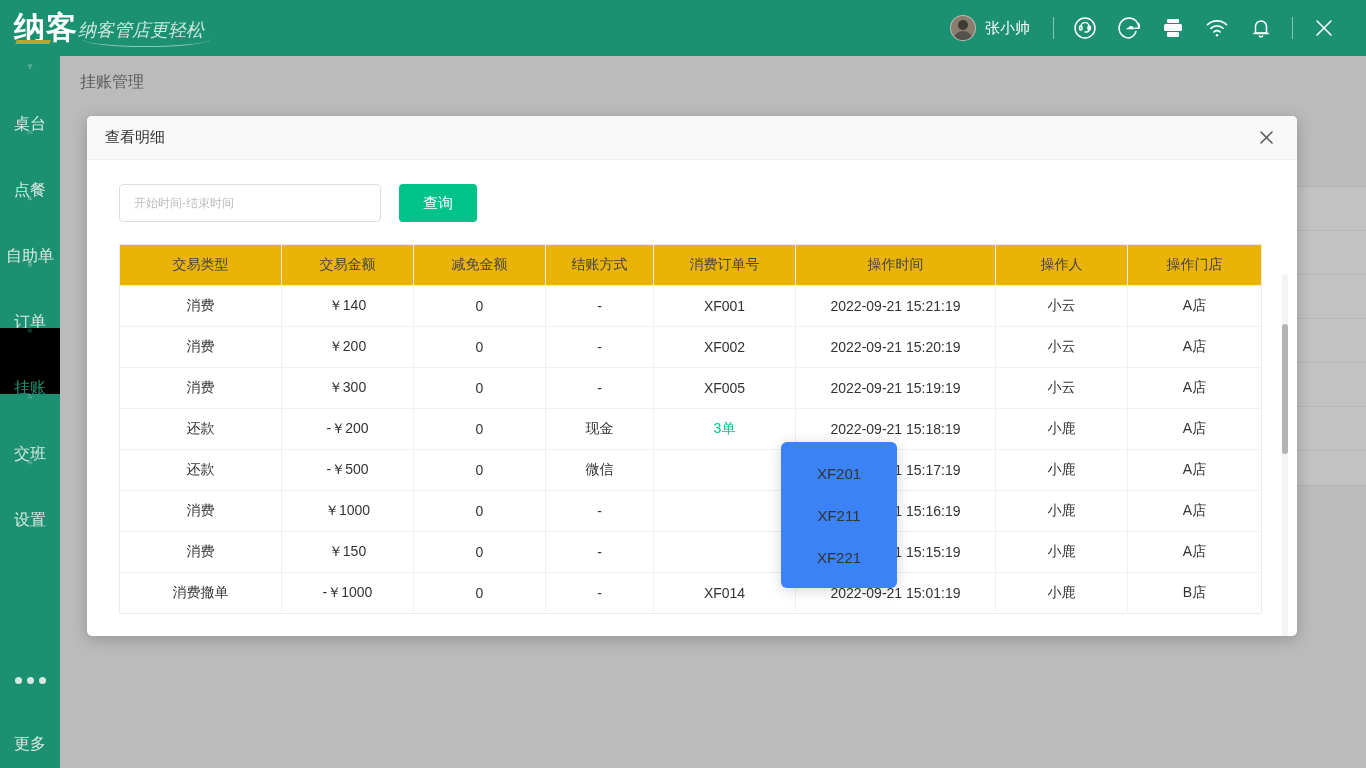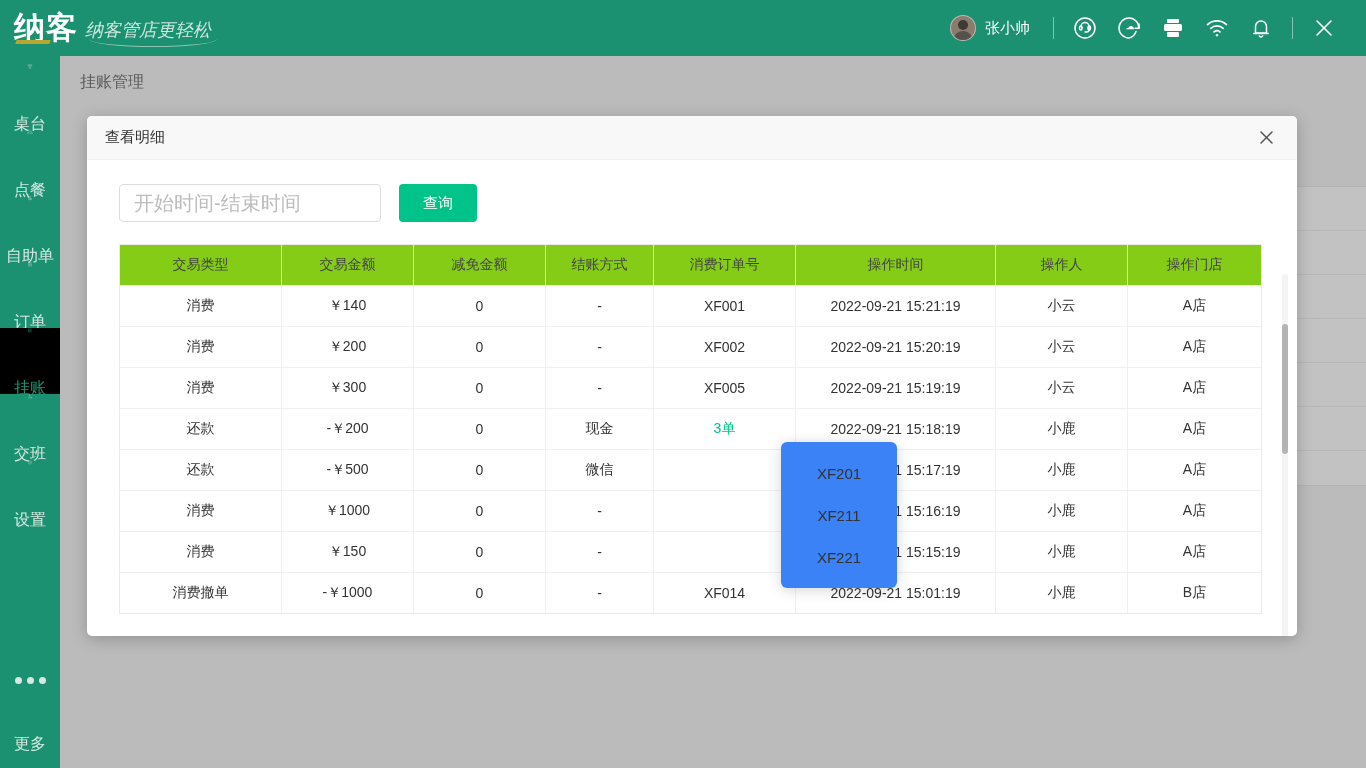--- a/index.html
+++ b/index.html
@@ -22,21 +22,21 @@
     font-size: 31px; font-weight: bold; color: #ffffff;
     letter-spacing: 1px; line-height: 34px;
     position: relative;
   }
   .brand-logo::after {
     content: ""; position: absolute; left: 2px; bottom: 1px;
     width: 34px; height: 4px; background: #b8a72c;
     transform: skewX(-20deg);
   }
   .brand-slogan {
-    margin-left: 7px; margin-bottom: 3px;
+    margin-left: 0; margin-bottom: 3px;
     color: #cfe7df; font-size: 18px;
     font-family: "Liberation Serif", "DejaVu Serif", serif;
     font-style: italic; position: relative;
   }
   .brand-slogan::after {
     content: ""; position: absolute; left: 4px; bottom: -5px;
     width: 128px; height: 7px;
     border-bottom: 1.5px solid #8fc4b3;
     border-radius: 0 0 50% 50% / 0 0 100% 100%;
   }
@@ -125,39 +125,39 @@
   .modal-title { font-size: 15px; color: #333; }
   .modal-close {
     margin-left: auto; width: 26px; height: 26px; cursor: pointer;
     display: flex; align-items: center; justify-content: center;
   }
   .modal-body { position: relative; padding: 24px 32px 0 32px; }
 
   .filter-bar { display: flex; align-items: center; gap: 18px; margin-bottom: 22px; }
   .date-input {
     width: 262px; height: 38px; border: 1px solid #dcdcdc; border-radius: 4px;
-    padding: 0 14px; font-size: 20px; color: #333; outline: none;
+    padding: 0 14px; font-size: 12px; color: #333; outline: none;
     font-family: "Liberation Sans", "DejaVu Sans", sans-serif;
     background: #fff;
   }
   .date-input::placeholder { color: #bcbcbc; }
   .btn-query {
     width: 78px; height: 38px; border: none; border-radius: 4px;
     background: #00c389; color: #fff; font-size: 15px; cursor: pointer;
     font-family: "Liberation Sans", "DejaVu Sans", sans-serif;
   }
 
   
   .table-wrap { position: relative; width: 1142px; }
   table.detail {
     width: 1142px; border-collapse: collapse; table-layout: fixed;
     border: 1px solid #ebebeb;
   }
   table.detail th {
-    background: #84cc16; color: #444; font-size: 14px; font-weight: normal;
+    background: #eab308; color: #444; font-size: 14px; font-weight: normal;
     height: 41px; border-bottom: 1px solid #ebebeb; border-right: 1px solid #ebebeb;
   }
   table.detail th:last-child { border-right: none; }
   table.detail td {
     height: 41px; text-align: center; font-size: 14px; color: #333;
     border-bottom: 1px solid #f0f0f0; border-right: 1px solid #f0f0f0;
   }
   table.detail td:last-child { border-right: none; }
   table.detail tr:last-child td { border-bottom: none; }
   .link-orders { color: #00c389; cursor: pointer; }

